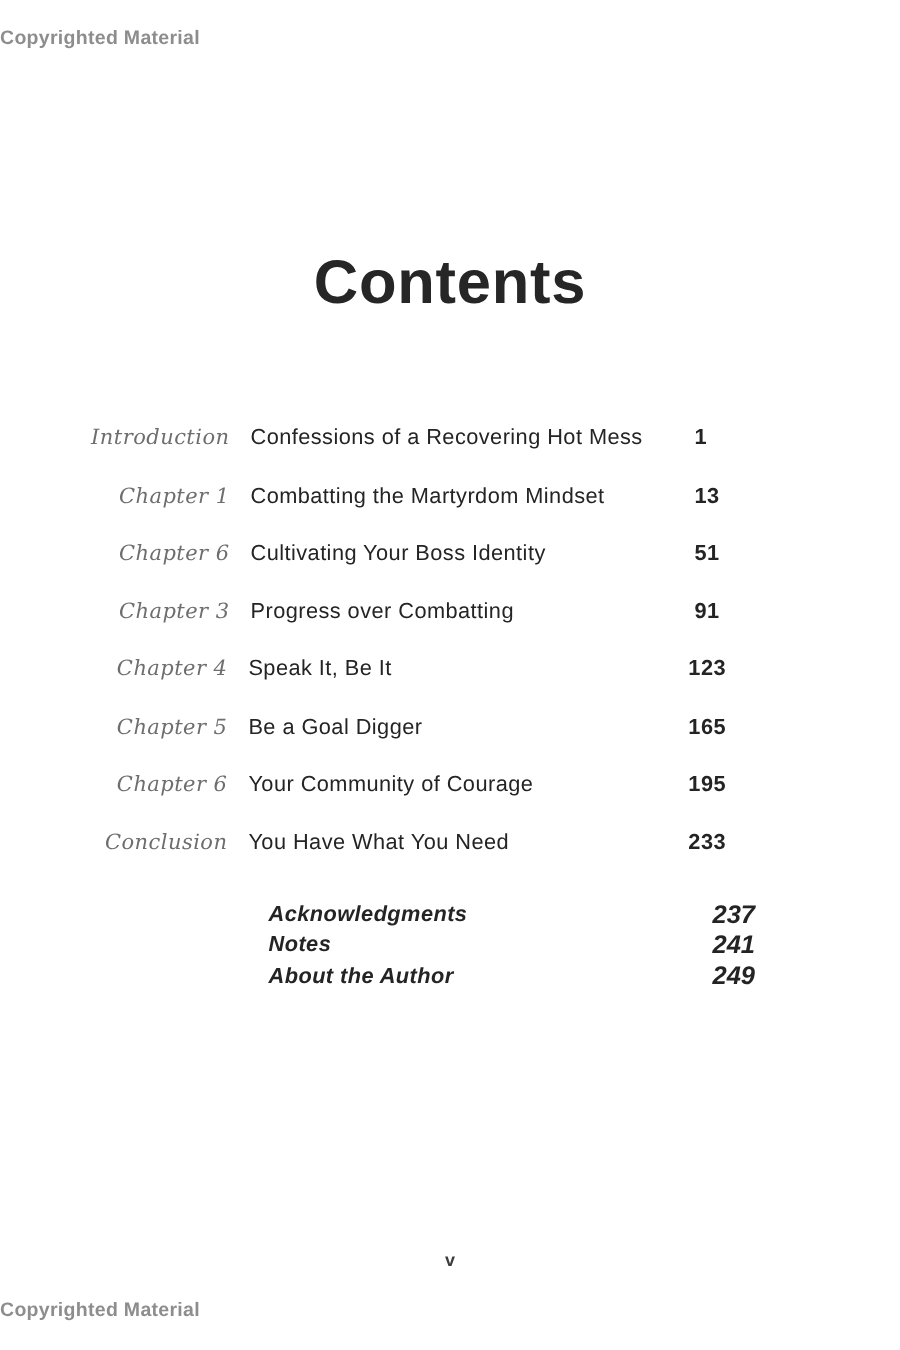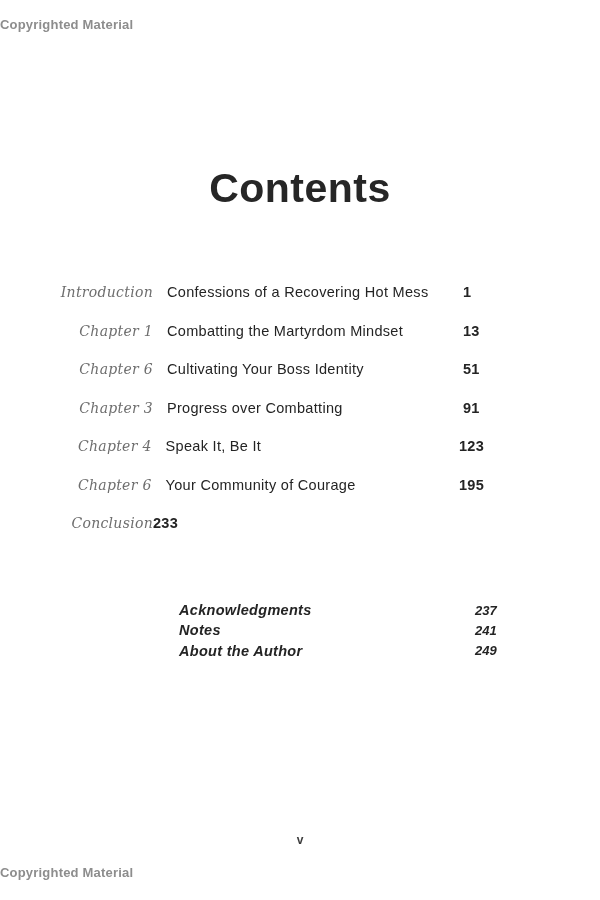--- a/index.html
+++ b/index.html
@@ -92,21 +92,21 @@
     margin-left: 167px;
     width: 296px;
     font-size: 14.5px;
     font-weight: bold;
     font-style: italic;
     color: #242424;
     letter-spacing: 0.3px;
     white-space: nowrap;
   }
   .bm-page {
-    font-size: 13px;
+    font-size: 17px;
     font-weight: bold;
     font-style: italic;
     color: #242424;
   }
 
   .folio {
     position: absolute;
     top: 833px;
     left: 0;
     width: 100%;
@@ -149,29 +149,35 @@
     <span class="toc-title">Progress over Combatting</span>
     <span class="toc-page">91</span>
   </div>
 
   <div class="toc-row">
     <span class="toc-label">Chapter 4</span>
     <span class="toc-title">Speak It, Be It</span>
     <span class="toc-page">123</span>
   </div>
 
+  <div class="toc-row">
+    <span class="toc-label">Chapter 5</span>
+    <span class="toc-title">Be a Goal Digger</span>
+    <span class="toc-page">165</span>
+  </div>
 
   <div class="toc-row">
     <span class="toc-label">Chapter 6</span>
     <span class="toc-title">Your Community of Courage</span>
     <span class="toc-page">195</span>
   </div>
 
   <div class="toc-row">
     <span class="toc-label">Conclusion</span>
+    <span class="toc-title">You Have What You Need</span>
     <span class="toc-page">233</span>
   </div>
 </div>
 
   <div class="backmatter-list">
   <div class="bm-row">
     <span class="bm-title">Acknowledgments</span>
     <span class="bm-page">237</span>
   </div>
 

